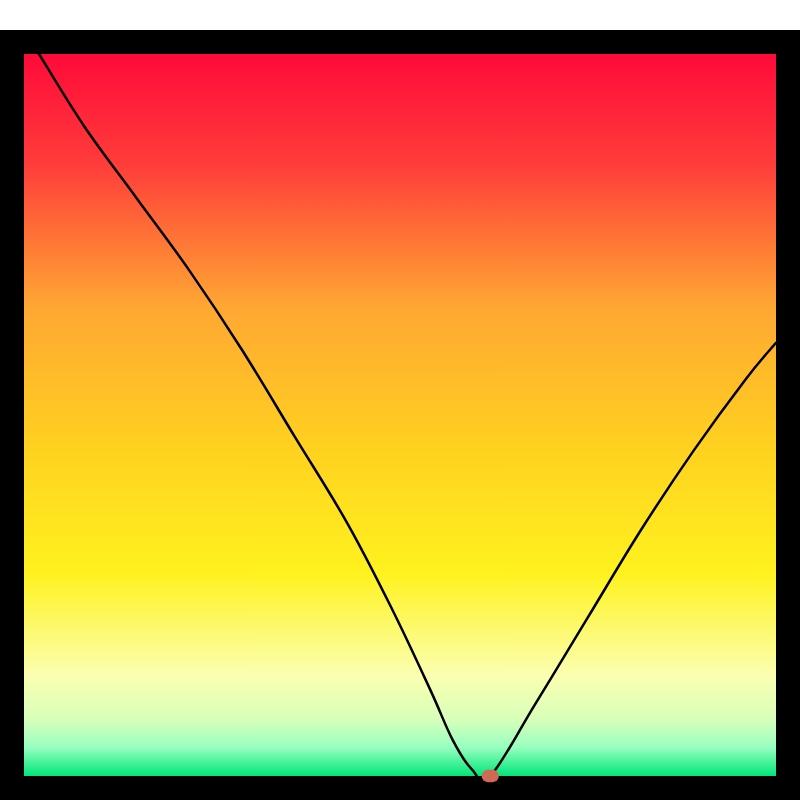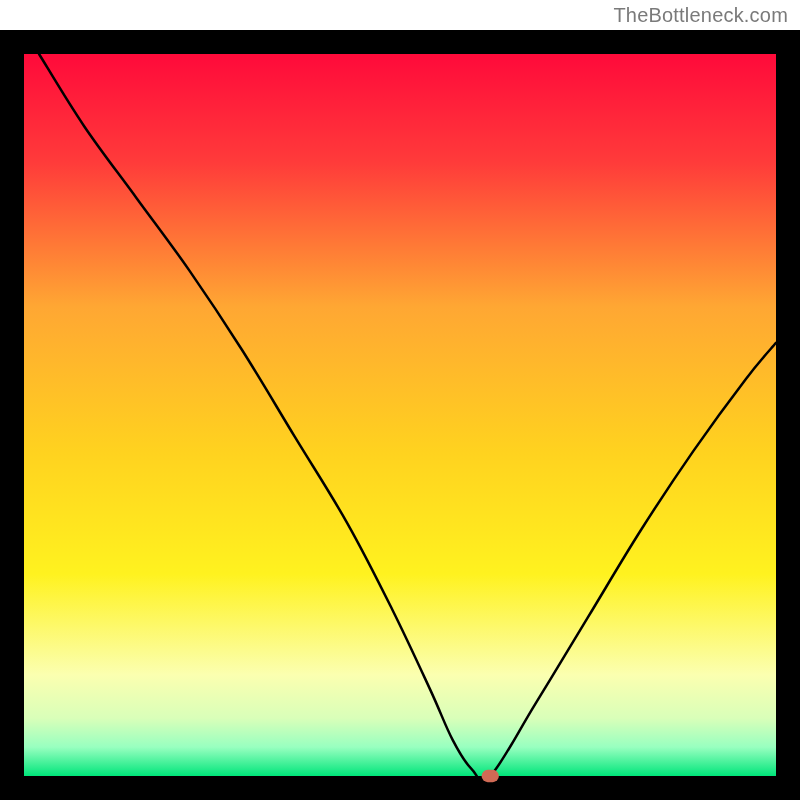--- a/index.html
+++ b/index.html
@@ -24,21 +24,20 @@
     z-index: 10;
   }
   svg {
     display: block;
   }
 </style>
 </head>
 <body>
 
 <div class="chart-container">
-  <div class="attribution">TheBottleneck.com</div>
   <svg id="chart-svg" width="800" height="800" viewBox="0 0 800 800">
       <defs>
         <linearGradient id="bg-grad" x1="0" y1="0" x2="0" y2="1">
           <stop offset="0%" stop-color="#ff0a3a"></stop>
           <stop offset="15%" stop-color="#ff3b3a"></stop>
           <stop offset="35%" stop-color="#ffa733"></stop>
           <stop offset="55.00000000000001%" stop-color="#ffd21f"></stop>
           <stop offset="72%" stop-color="#fff21f"></stop>
           <stop offset="86%" stop-color="#fbffb0"></stop>
           <stop offset="92%" stop-color="#d9ffb9"></stop>

